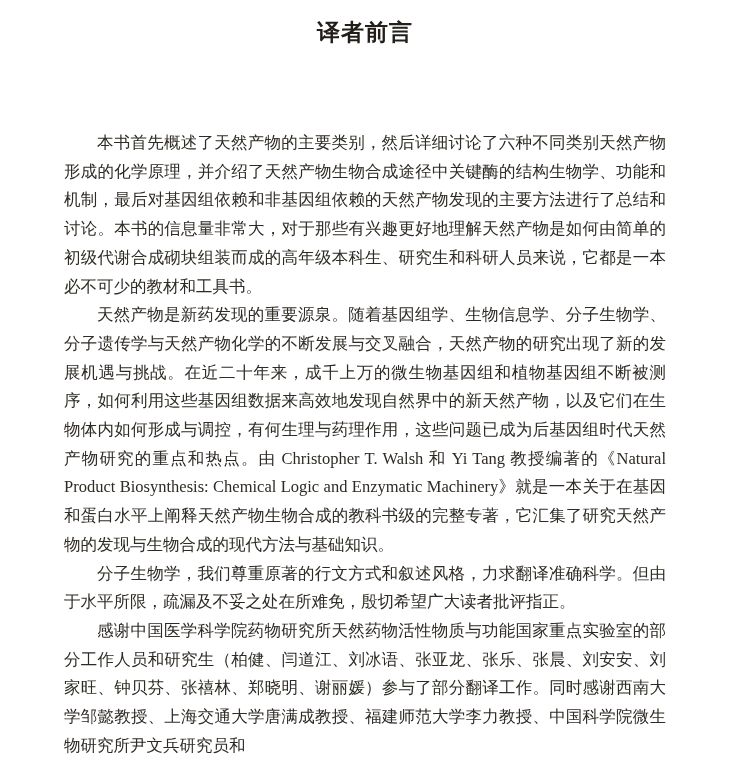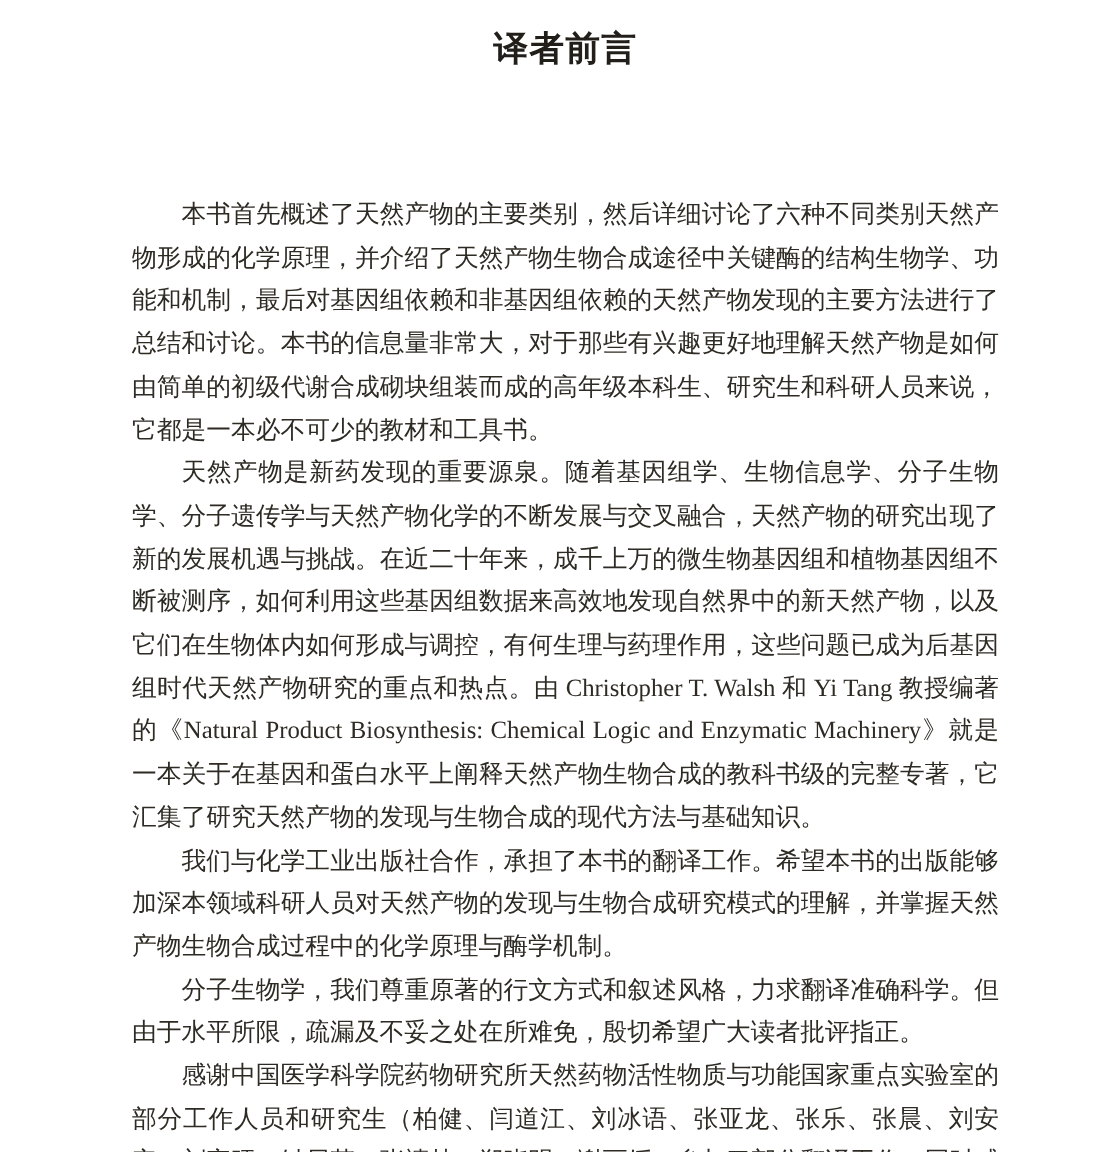--- a/index.html
+++ b/index.html
@@ -12,21 +12,20 @@
     overflow: hidden;
     background: #ffffff;
     font-family: "Liberation Serif", "DejaVu Serif", serif;
   }
   .page {
     width: 730px;
     height: 768px;
     box-sizing: border-box;
     padding-top: 19px;
     background: #ffffff;
-    padding-left: 24px;
   }
   h1.doc-title {
     margin: 0;
     text-align: center;
     font-family: "Liberation Sans", "DejaVu Sans", sans-serif;
     font-weight: bold;
     font-size: 23px;
     line-height: 26px;
     letter-spacing: 1px;
     color: #221e1a;
@@ -47,17 +46,16 @@
 </style>
 </head>
 <body>
 
 <div class="page">
   <h1 class="doc-title">译者前言</h1>
   <section class="body-text">
 
   <p class="para">本书首先概述了天然产物的主要类别，然后详细讨论了六种不同类别天然产物形成的化学原理，并介绍了天然产物生物合成途径中关键酶的结构生物学、功能和机制，最后对基因组依赖和非基因组依赖的天然产物发现的主要方法进行了总结和讨论。本书的信息量非常大，对于那些有兴趣更好地理解天然产物是如何由简单的初级代谢合成砌块组装而成的高年级本科生、研究生和科研人员来说，它都是一本必不可少的教材和工具书。</p>
       <p class="para">天然产物是新药发现的重要源泉。随着基因组学、生物信息学、分子生物学、分子遗传学与天然产物化学的不断发展与交叉融合，天然产物的研究出现了新的发展机遇与挑战。在近二十年来，成千上万的微生物基因组和植物基因组不断被测序，如何利用这些基因组数据来高效地发现自然界中的新天然产物，以及它们在生物体内如何形成与调控，有何生理与药理作用，这些问题已成为后基因组时代天然产物研究的重点和热点。由 Christopher T. Walsh 和 Yi Tang 教授编著的《Natural Product Biosynthesis: Chemical Logic and Enzymatic Machinery》就是一本关于在基因和蛋白水平上阐释天然产物生物合成的教科书级的完整专著，它汇集了研究天然产物的发现与生物合成的现代方法与基础知识。</p>
-      <p class="para">我们与化学工业出版社合作，承担了本书的翻译工作。希望本书的出版能够加深本领域科研人员对天然产物的发现与生物合成研究模式的理解，并掌握天然产物生物合成过程中的化学原理与酶学机制。</p>
       <p class="para">分子生物学，我们尊重原著的行文方式和叙述风格，力求翻译准确科学。但由于水平所限，疏漏及不妥之处在所难免，殷切希望广大读者批评指正。</p>
       <p class="para">感谢中国医学科学院药物研究所天然药物活性物质与功能国家重点实验室的部分工作人员和研究生（柏健、闫道江、刘冰语、张亚龙、张乐、张晨、刘安安、刘家旺、钟贝芬、张禧林、郑晓明、谢丽媛）参与了部分翻译工作。同时感谢西南大学邹懿教授、上海交通大学唐满成教授、福建师范大学李力教授、中国科学院微生物研究所尹文兵研究员和</p>
     </section>
 </div>
 
 </body></html>

